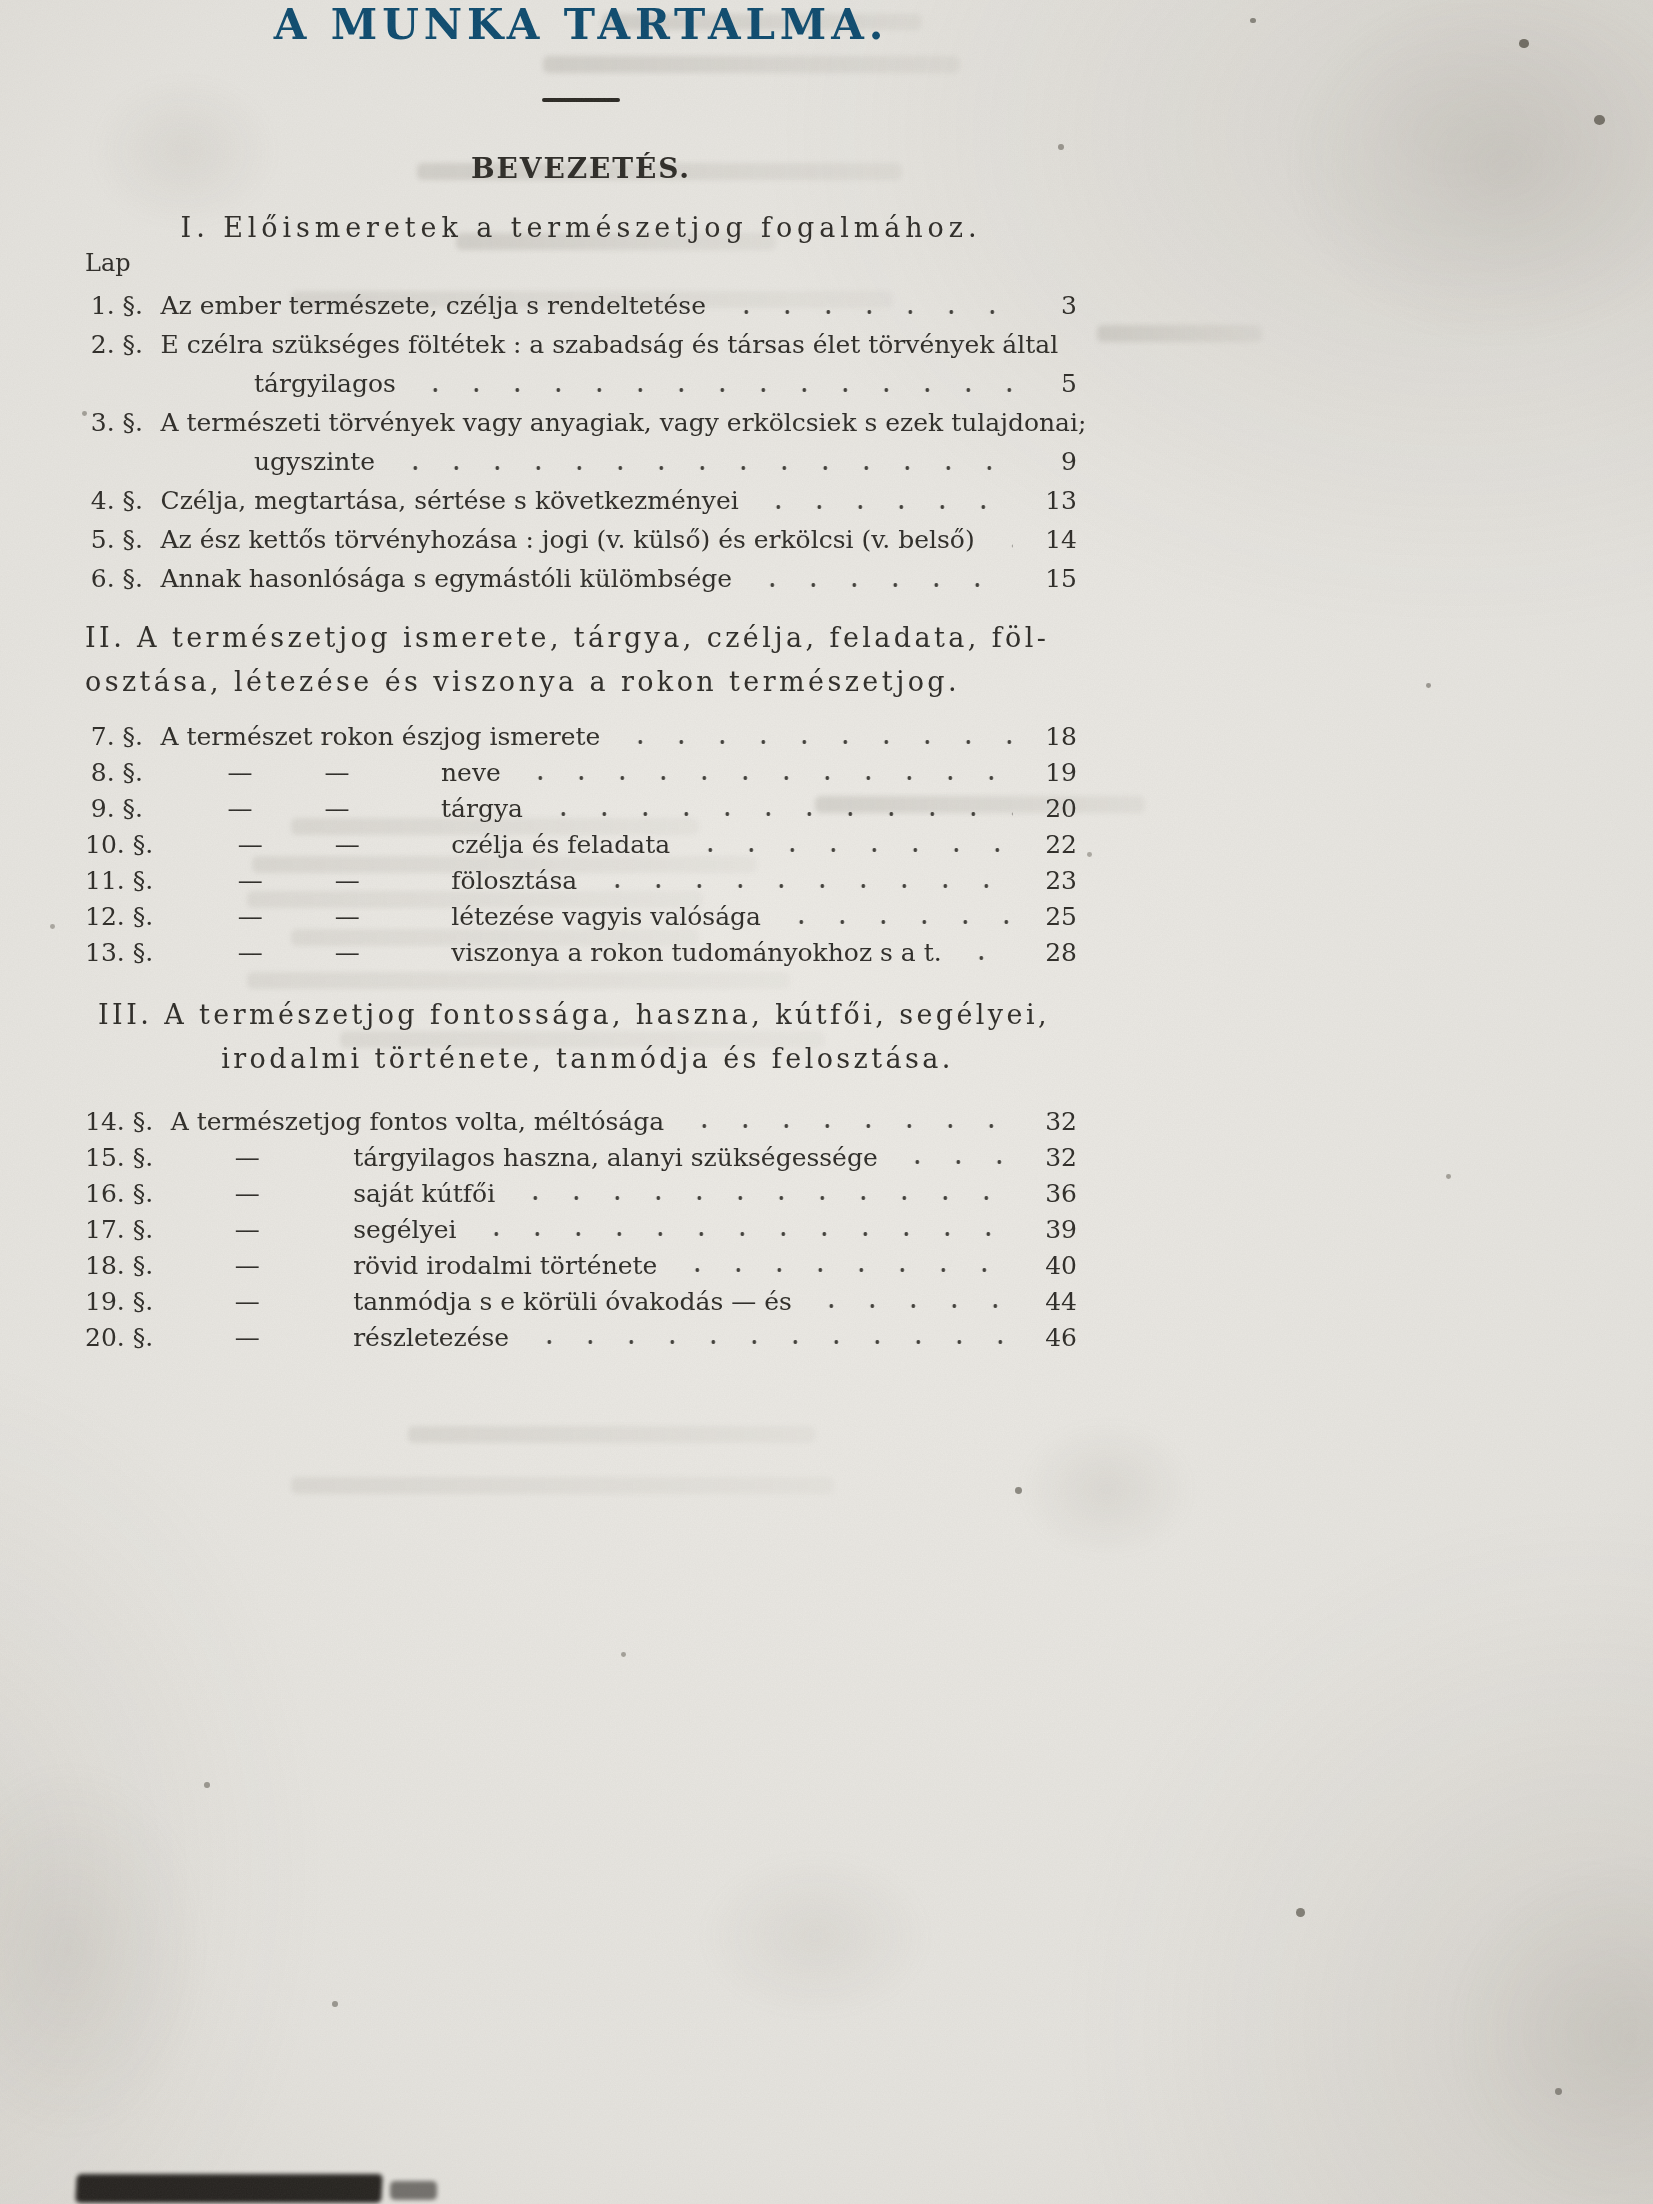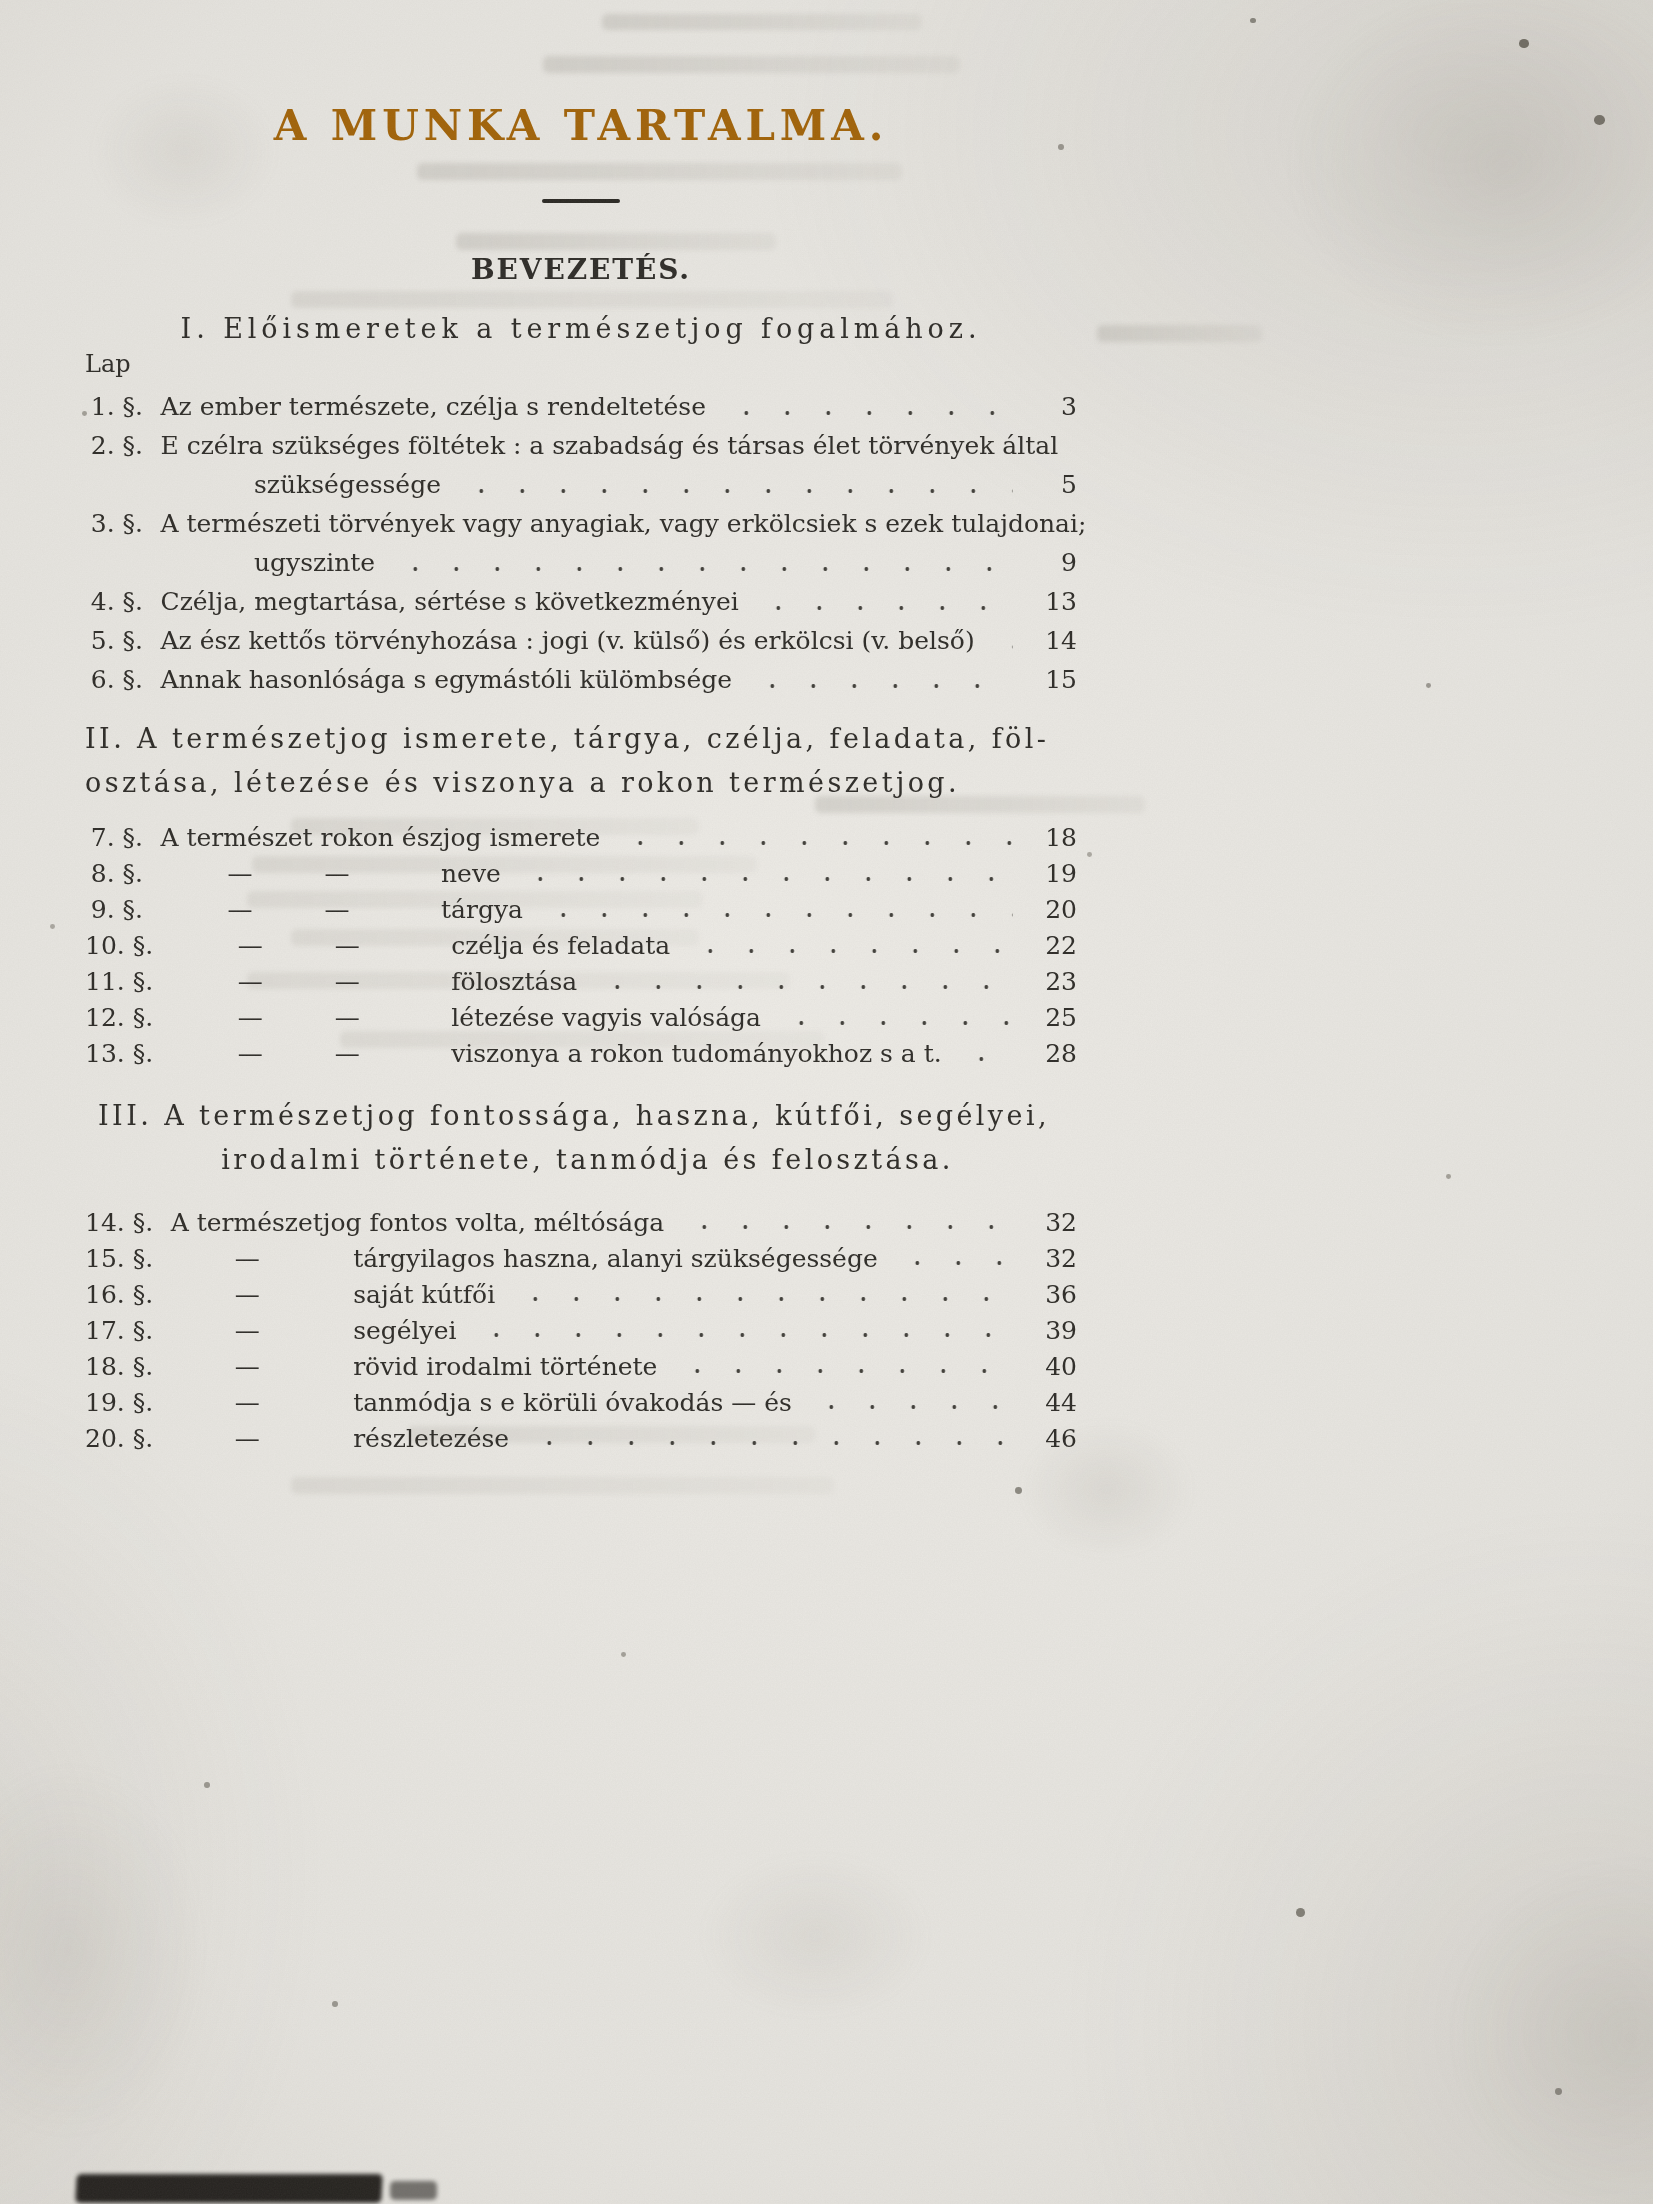--- a/index.html
+++ b/index.html
@@ -7,21 +7,21 @@
     width:1654px;height:2205px;position:relative;overflow:hidden;
     font-family:"DejaVu Serif","Liberation Serif",serif;
     color:#2d2b27;
     background:
       radial-gradient(1067px 776px at 88% 6%, rgba(150,145,136,0.16), transparent 65%),
       radial-gradient(873px 873px at 96% 92%, rgba(150,145,136,0.14), transparent 60%),
       radial-gradient(679px 873px at -5% 85%, rgba(150,145,136,0.12), transparent 60%),
       radial-gradient(1359px 1650px at 45% 45%, #edebe6, #e5e3de 70%, #dbd8d2 100%);
   }
   .content{position:absolute;left:85px;top:0;width:992px;z-index:2;}
-  .title{margin-top:101px;text-align:center;font-size:42px;font-weight:700;letter-spacing:4.9px;color:#a16207;}
+  .title{text-align:center;font-size:42px;font-weight:700;letter-spacing:4.9px;color:#0c4a6e;}
   .rule{width:78px;height:3.9px;background:#2a2823;margin:49px auto 0;border-radius:1.9px;}
   .bevezetes{margin-top:50px;text-align:center;font-size:28px;font-weight:700;letter-spacing:1.9px;}
   .h-spaced{font-size:27px;letter-spacing:3.4px;white-space:nowrap;}
   .h1{margin-top:27px;text-align:center;letter-spacing:4.9px;}
   .lap{margin-top:5.8px;text-align:left;font-size:24px;padding-right:3.9px;}
   .rows{margin-top:9.7px;}
   .row{display:flex;align-items:stretch;font-size:25px;line-height:39px;}
   .rows-tight .row{line-height:36px;}
   .num{flex:0 0 58px;text-align:right;white-space:nowrap;}
   .txt{white-space:nowrap;margin-left:17.5px;}
@@ -115,21 +115,21 @@
       <span class="txt">Az ember természete, czélja s rendeltetése</span>
       <span class="leader"></span>
       <span class="pg">3</span>
     </div>
     <div class="row">
       <span class="num">2. §.</span>
       <span class="txt">E czélra szükséges föltétek : a szabadság és társas élet törvények által</span>
     </div>
     <div class="row">
       <span class="num"></span>
-      <span class="txt txt-cont">szükségessége</span>
+      <span class="txt txt-cont">tárgyilagos</span>
       <span class="leader"></span>
       <span class="pg">5</span>
     </div>
     <div class="row">
       <span class="num">3. §.</span>
       <span class="txt">A természeti törvények vagy anyagiak, vagy erkölcsiek s ezek tulajdonai;</span>
     </div>
     <div class="row">
       <span class="num"></span>
       <span class="txt txt-cont">ugyszinte</span>

